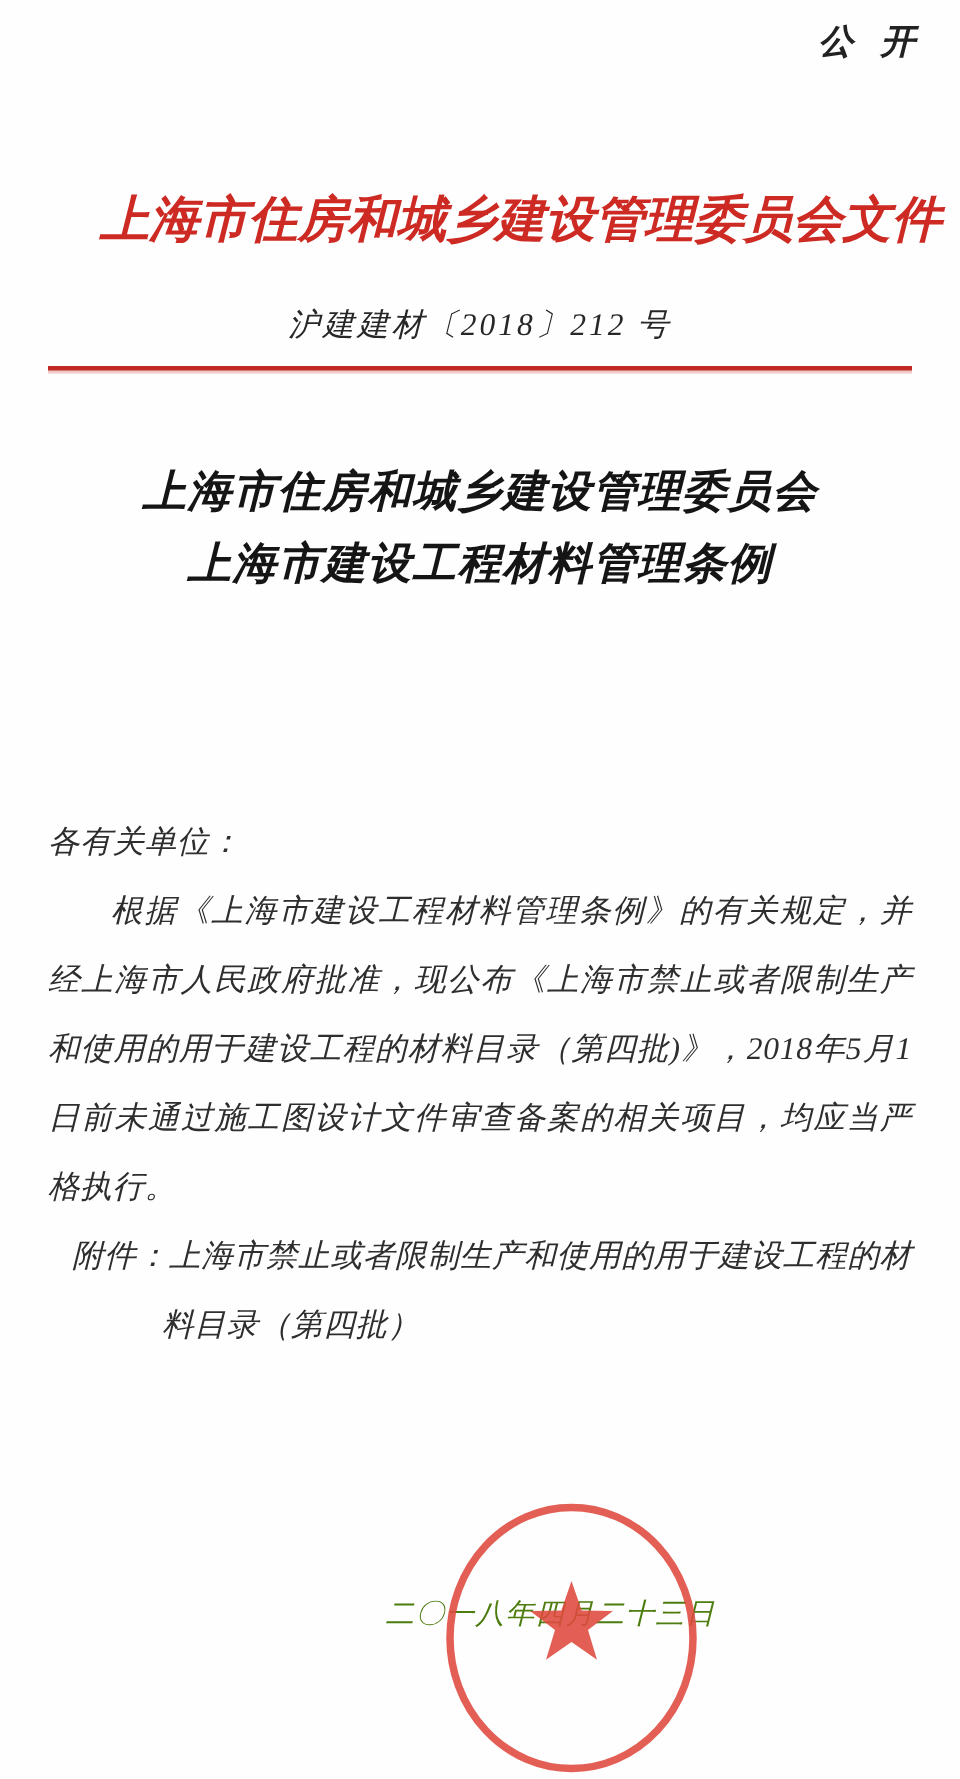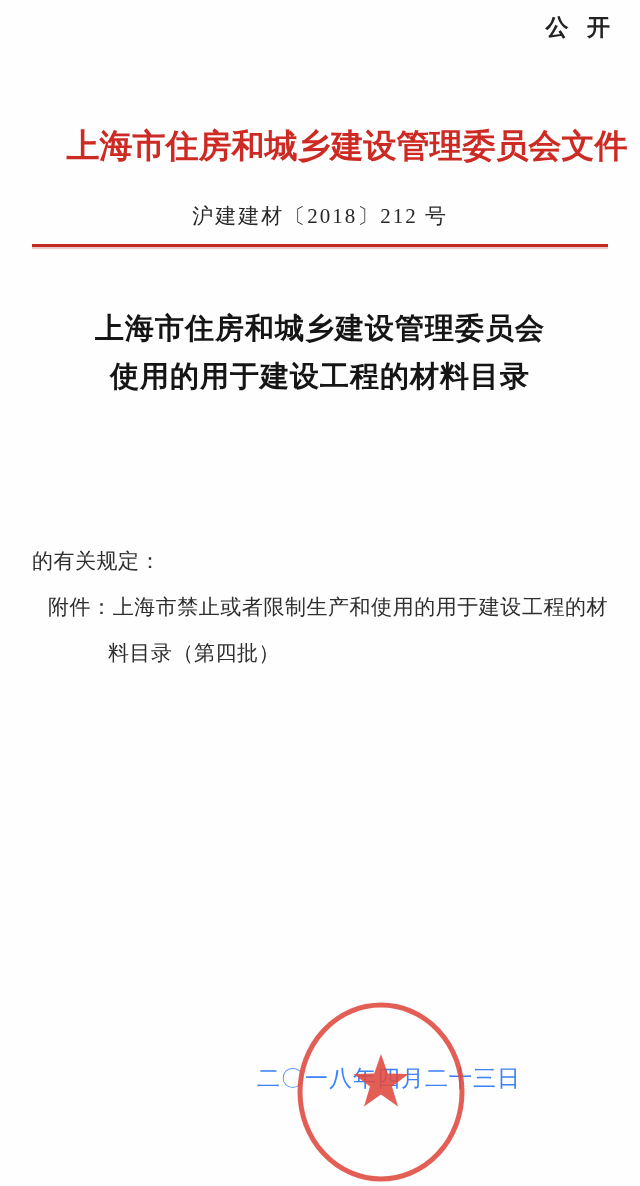--- a/index.html
+++ b/index.html
@@ -5,20 +5,21 @@
   html, body { margin: 0; padding: 0; background: #ffffff; }
   .page {
     position: relative;
     width: 640px;
     height: 1186px;
     margin: 0 auto;
     background: #fefefe;
     overflow: hidden;
     font-family: "Liberation Serif", "DejaVu Serif", serif;
     color: #2e2e2e;
+    font-style: italic;
   }
   .classification {
     position: absolute;
     top: 12px;
     right: 24px;
     font-size: 23px;
     font-weight: 600;
     letter-spacing: 6px;
     color: #222222;
     font-family: "Liberation Sans", "DejaVu Sans", sans-serif;
@@ -82,24 +83,24 @@
   .indent { text-indent: 2em; }
   .attachment {
     margin-top: 10px;
     padding-left: 76px;
     text-indent: -60px;
   }
   .issue-date {
     position: absolute;
     top: 1063px;
     left: 257px;
-    font-size: 23px;
+    font-size: 19px;
     letter-spacing: 1px;
     white-space: nowrap;
-    color: #3b82f6;
+    color: #4d7c0f;
   }
   .seal {
     position: absolute;
     left: 291px;
     top: 994px;
     opacity: 0.88;
   }
   .seal text {
     font-family: "Liberation Serif", "DejaVu Serif", serif;
     font-size: 17px;
@@ -116,25 +117,26 @@
   <div class="classification">公 开</div>
 
   <div class="org-title">上海市住房和城乡建设管理委员会文件</div>
 
   <div class="doc-number">沪建建材〔2018〕212 号</div>
 
   <div class="red-rule"></div>
 
   <div class="notice-title">
     <div>上海市住房和城乡建设管理委员会</div>
-    <div>使用的用于建设工程的材料目录</div>
+    <div>上海市建设工程材料管理条例</div>
   </div>
 
   <div class="body-block">
-    <p class="salutation">的有关规定：</p>
+    <p class="salutation">各有关单位：</p>
+    <p class="indent">根据《上海市建设工程材料管理条例》的有关规定，并经上海市人民政府批准，现公布《上海市禁止或者限制生产和使用的用于建设工程的材料目录（第四批)》，2018年5月1日前未通过施工图设计文件审查备案的相关项目，均应当严格执行。</p>
     <p class="attachment"><span>附件：</span><span>上海市禁止或者限制生产和使用的用于建设工程的材料目录（第四批）</span></p>
   </div>
 
   <div class="issue-date">二〇一八年四月二十三日</div>
 
   <svg class="seal" width="180" height="196" viewBox="0 0 180 196" xmlns="http://www.w3.org/2000/svg">
     <ellipse cx="90" cy="98" rx="81" ry="87" fill="none" stroke="#e04a3f" stroke-width="5"></ellipse>
     <polygon points="90,60 96.8,79.6 117.6,80.0 101.0,92.6 107.0,112.5 90,100.6 73.0,112.5 79.0,92.6 62.4,80.0 83.2,79.6" fill="#e04a3f"></polygon>
     <defs>
       <path id="sealArc" d="M 90,168 A 64,70 0 1 1 89.9,168" fill="none"></path>

